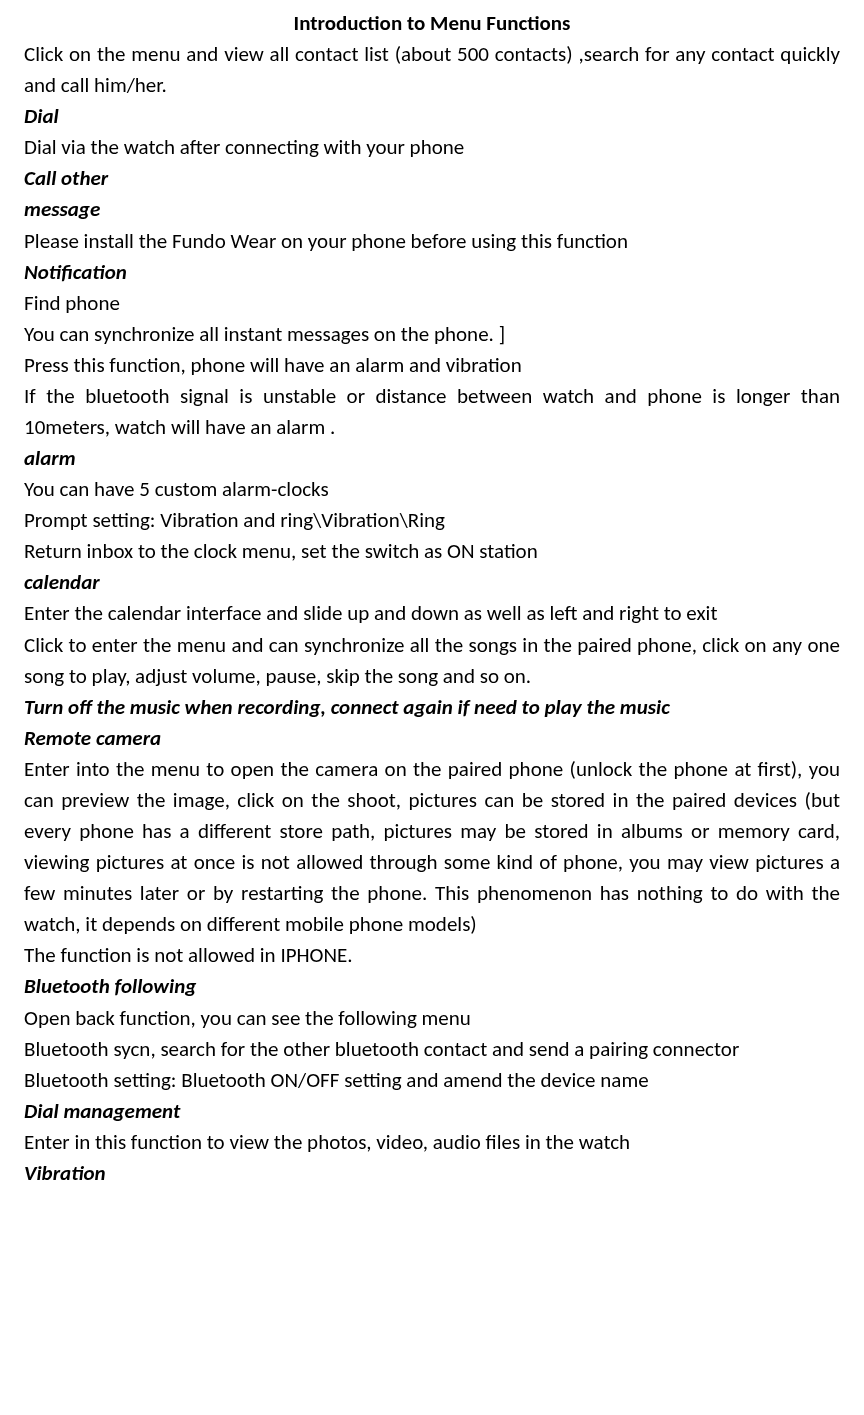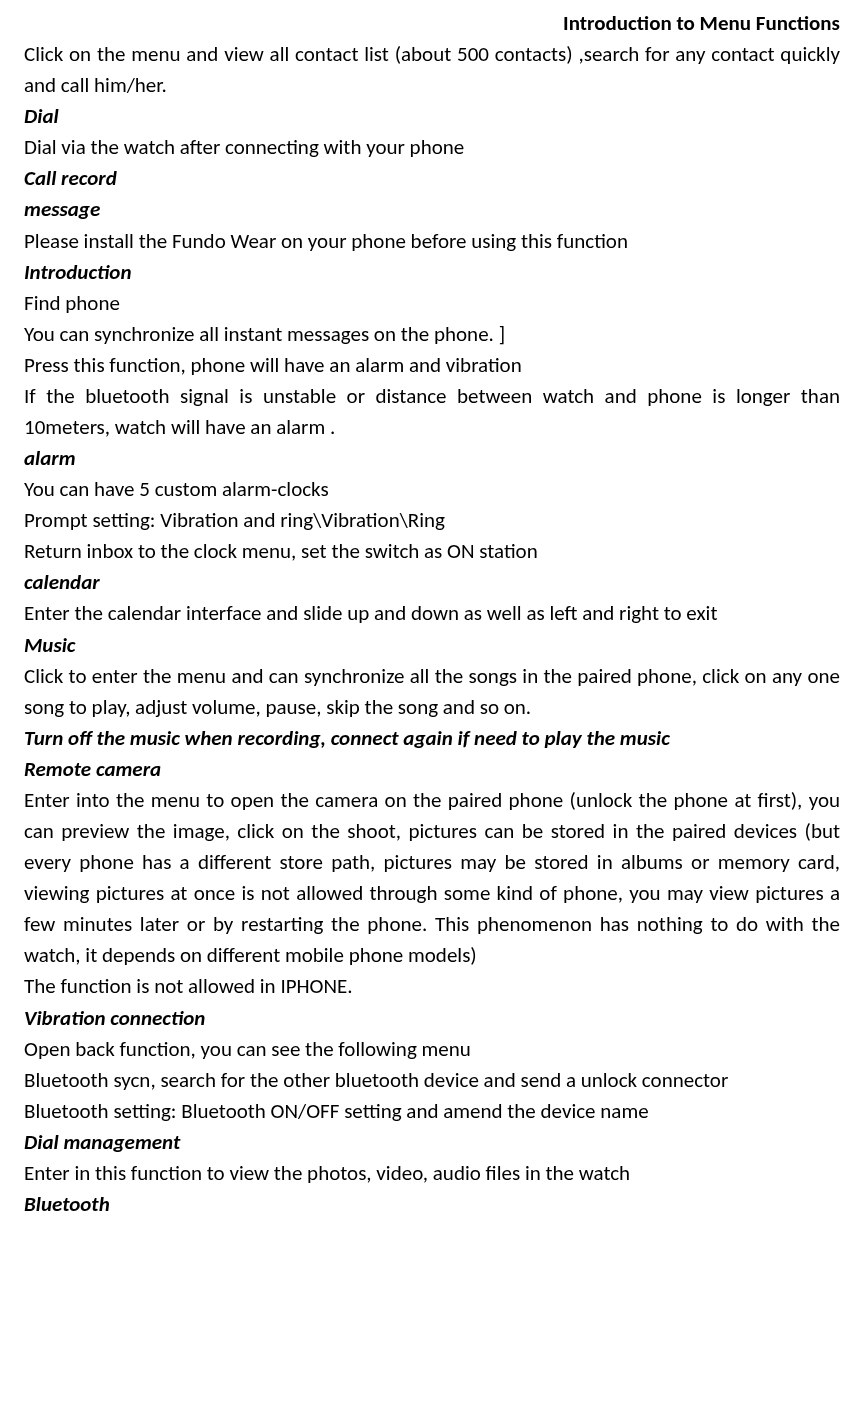--- a/index.html
+++ b/index.html
@@ -11,21 +11,21 @@
     line-height: 1.48;
     color: #000000;
   }
   .page {
     width: 864px;
     min-height: 1415px;
     padding: 8px 24px 0 24px;
     box-sizing: border-box;
   }
   .title {
-    text-align: right;
+    text-align: center;
     font-weight: bold;
   }
   .para {
   }
   .para.justify {
     text-align: justify;
   }
   .bold-line {
     font-weight: bold;
     font-style: italic;
@@ -36,50 +36,49 @@
 
 <div class="page">
 
   <div class="title">Introduction to Menu Functions</div>
 
   <div class="para justify">Click on the menu and view all contact list (about 500 contacts) ,search for any contact quickly and call him/her.</div>
 
   <div class="bold-line">Dial</div>
   <div class="para">Dial via the watch after connecting with your phone</div>
 
-  <div class="bold-line">Call record</div>
+  <div class="bold-line">Call other</div>
 
   <div class="bold-line">message</div>
   <div class="para">Please install the Fundo Wear on your phone before using this function</div>
 
-  <div class="bold-line">Introduction</div>
+  <div class="bold-line">Notification</div>
   <div class="para">Find phone</div>
   <div class="para">You can synchronize all instant messages on the phone. ]</div>
   <div class="para">Press this function, phone will have an alarm and vibration</div>
   <div class="para justify">If the bluetooth signal is unstable or distance between watch and phone is longer than 10meters, watch will have an alarm .</div>
 
   <div class="bold-line">alarm</div>
   <div class="para">You can have 5 custom alarm-clocks</div>
   <div class="para">Prompt setting: Vibration and ring\Vibration\Ring</div>
   <div class="para">Return inbox to the clock menu, set the switch as ON station</div>
 
   <div class="bold-line">calendar</div>
   <div class="para">Enter the calendar interface and slide up and down as well as left and right to exit</div>
 
-  <div class="bold-line">Music</div>
   <div class="para justify">Click to enter the menu and can synchronize all the songs in the paired phone, click on any one song to play, adjust volume, pause, skip the song and so on.</div>
   <div class="bold-line">Turn off the music when recording, connect again if need to play the music</div>
 
   <div class="bold-line">Remote camera</div>
   <div class="para justify">Enter into the menu to open the camera on the paired phone (unlock the phone at first), you can preview the image, click on the shoot, pictures can be stored in the paired devices (but every phone has a different store path, pictures may be stored in albums or memory card,    viewing pictures at once is not allowed through some kind of phone, you may view pictures a few minutes later or by restarting the phone. This phenomenon has nothing to do with the watch, it depends on different mobile phone models)</div>
   <div class="para">The function is not allowed in IPHONE.</div>
 
-  <div class="bold-line">Vibration connection</div>
+  <div class="bold-line">Bluetooth following</div>
   <div class="para">Open back function, you can see the following menu</div>
-  <div class="para">Bluetooth sycn, search for the other bluetooth device and send a unlock connector</div>
+  <div class="para">Bluetooth sycn, search for the other bluetooth contact and send a pairing connector</div>
   <div class="para">Bluetooth setting: Bluetooth ON/OFF setting and amend the device name</div>
 
   <div class="bold-line">Dial management</div>
   <div class="para">Enter in this function to view the photos, video, audio files in the watch</div>
 
-  <div class="bold-line">Bluetooth</div>
+  <div class="bold-line">Vibration</div>
 
 </div>
 
 </body></html>

